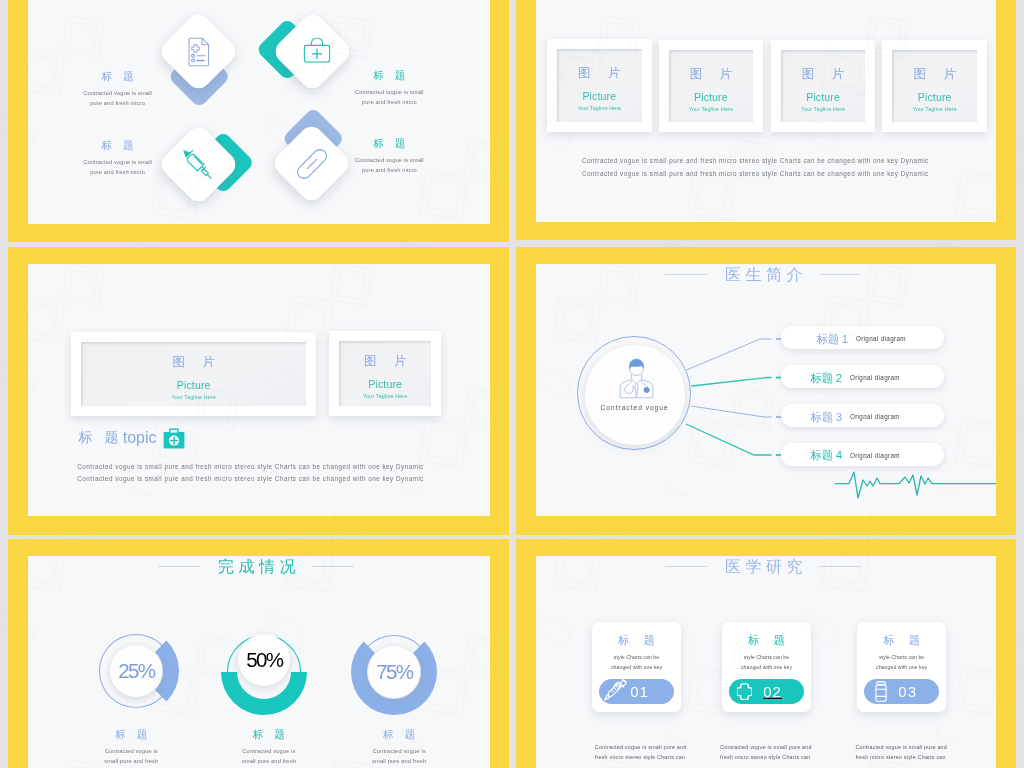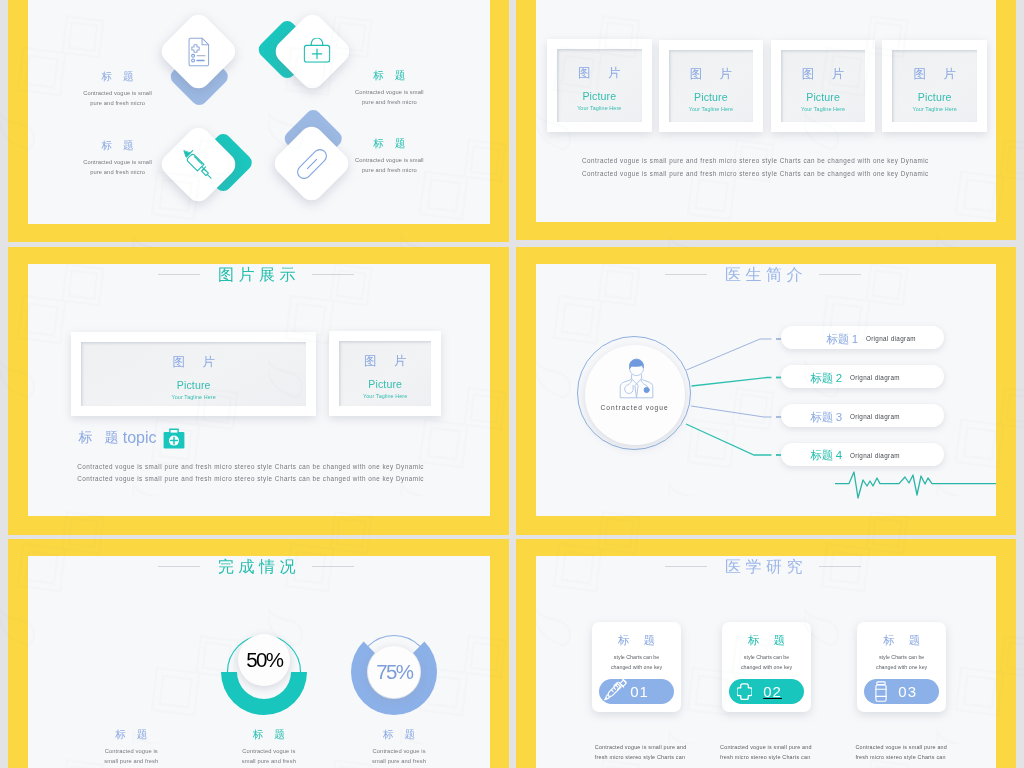--- a/index.html
+++ b/index.html
@@ -192,23 +192,20 @@
         <div class="tg">Your Tagline Here</div>
       </div>
     </div>
     <div class="s2body" style="left:46px;top:185px;width:343px;">Contracted  vogue  is  small pure  and  fresh micro  stereo  style  Charts  can  be  changed  with  one  key Dynamic</div>
     <div class="s2body" style="left:46px;top:197.5px;width:343px;">Contracted  vogue  is  small pure  and  fresh micro  stereo  style  Charts  can  be  changed  with  one  key Dynamic</div>
   </div>
 </div>
 
 <div class="slide" style="left:8px;top:247px;width:501px;height:288px;">
   <div class="canvas">
-    <div class="stitle">
-      <span class="ln"></span><span class="tl-teal">图片展示</span><span class="ln"></span>
-    </div>
 
     <div class="pf" style="left:43.2px;top:67.6px;width:245px;height:84px;">
       <div class="inner" style="padding-top:13px;">
         <div class="zh">图 片</div>
         <div class="en">Picture</div>
         <div class="tg">Your Tagline Here</div>
       </div>
     </div>
     <div class="pf" style="left:301.2px;top:66.9px;width:112px;height:85px;">
       <div class="inner" style="padding-top:13px;">
@@ -265,21 +262,21 @@
         <path d="M18.5 26.9l-1.6 2.0 1.6 11.9 1.6-11.9z"></path>
         <path d="M14.0 22.8c-.6 2.6-2.2 4.0-4.0 4.9-1.9.9-3.3 2.3-3.3 4.6 0 2.3 1.9 4.2 4.2 4.2s4.2-1.9 4.2-4.2v-4.0"></path>
         <path d="M23.0 22.8c.6 2.6 2.2 4.0 4.0 4.9 1.5.7 2.6 1.7 3.0 3.2"></path>
         <circle cx="28.6" cy="33.0" r="2.6" fill="#6f9ade" stroke="#6f9ade"></circle>
       </svg>
     </div>
     <div style="position:absolute;left:48.6px;top:140px;width:100px;text-align:center;
          font-size:6.6px;color:#4f5358;letter-spacing:1px;">Contracted  vogue</div>
 
     <div class="pill" style="left:244.5px;top:62.4px;width:163px;">
-      <span class="pt c-blue" style="margin-left:46px;">标题 1</span>
+      <span class="pt c-blue" style="margin-left:36px;">标题 1</span>
       <span class="pb">Orignal diagram</span>
     </div>
     <div class="pill" style="left:244.5px;top:101.2px;width:163px;">
       <span class="pt c-teal" style="margin-left:30px;">标题 2</span>
       <span class="pb">Orignal diagram</span>
     </div>
     <div class="pill" style="left:244.5px;top:140.4px;width:163px;">
       <span class="pt c-blue" style="margin-left:30px;">标题 3</span>
       <span class="pb">Orignal diagram</span>
     </div>
@@ -294,20 +291,27 @@
     </svg>
   </div>
 </div>
 
 <div class="slide" style="left:8px;top:539px;width:501px;height:288px;">
   <div class="canvas">
     <div class="stitle">
       <span class="ln"></span><span class="tl-teal">完成情况</span><span class="ln"></span>
     </div>
 
+    <div class="donut" style="left:65.4px;top:72px;width:86px;height:86px;">
+      <svg width="86" height="86" viewBox="0 0 86 86">
+        <circle cx="43" cy="43" r="36.5" fill="none" stroke="#8fb1e4" stroke-width="1.1"></circle>
+        <path d="M73.41 12.59 A43 43 0 0 1 73.41 73.41 L62.09 62.09 A27 27 0 0 0 62.09 23.91 Z" fill="#8cb0e8"></path>
+      </svg>
+      <div class="dcore" style="left:17px;top:17px;width:52px;height:52px;color:#7d9ed8;">25%</div>
+    </div>
 
     <div class="donut" style="left:193.4px;top:73px;width:86px;height:86px;">
       <svg width="86" height="86" viewBox="0 0 86 86">
         <circle cx="43" cy="43" r="36.5" fill="none" stroke="#18c6be" stroke-width="1.1"></circle>
         <path d="M0 43 A43 43 0 0 0 86 43 L70 43 A27 27 0 0 1 16 43 Z" fill="#18c6be"></path>
       </svg>
       <div class="dcore" style="left:17px;top:5px;width:52px;height:52px;color:#000000;">50%</div>
     </div>
 
     <div class="donut" style="left:323.4px;top:72.8px;width:86px;height:86px;">

